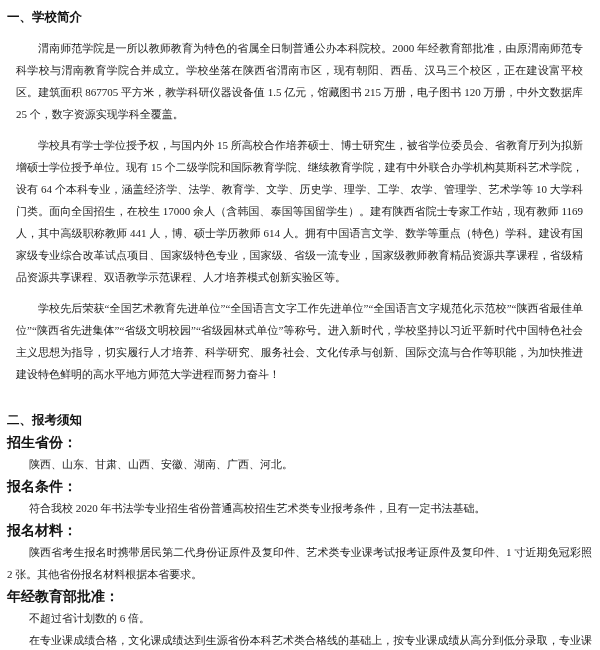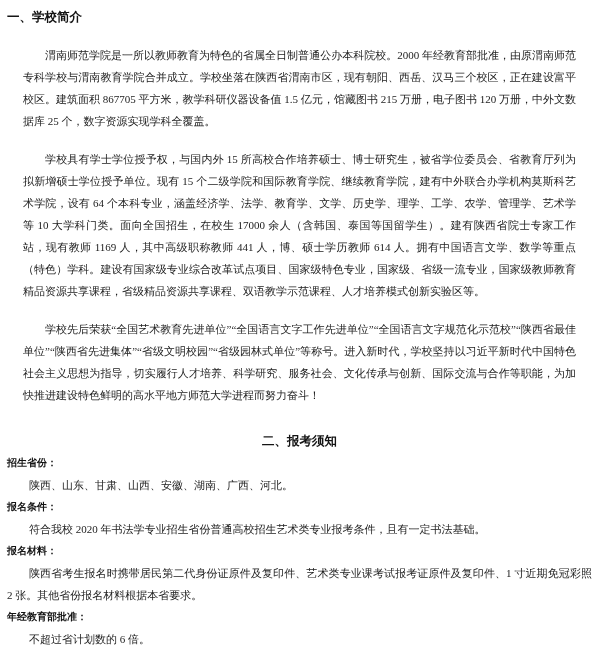--- a/index.html
+++ b/index.html
@@ -23,32 +23,31 @@
   .sec-heading {
     margin: 0;
     font-family: "Liberation Sans", "DejaVu Sans", sans-serif;
     font-size: 12.5px;
     font-weight: bold;
     line-height: 22px;
     color: #141414;
   }
   .sec-heading.second {
     margin-top: 24px;
-    text-align: center;
   }
   .body-par {
-    margin: 16px;
+    margin: 9px;
     text-indent: 2em;
     text-align: justify;
     text-justify: inter-ideograph;
   }
   .item-label {
     font-family: "Liberation Sans", "DejaVu Sans", sans-serif;
     font-weight: bold;
-    font-size: 10px;
+    font-size: 14px;
     line-height: 22px;
     color: #141414;
   }
   .item-text {
     margin: 0;
     text-indent: 2em;
     text-align: justify;
     text-justify: inter-ideograph;
   }
   .watermark {

